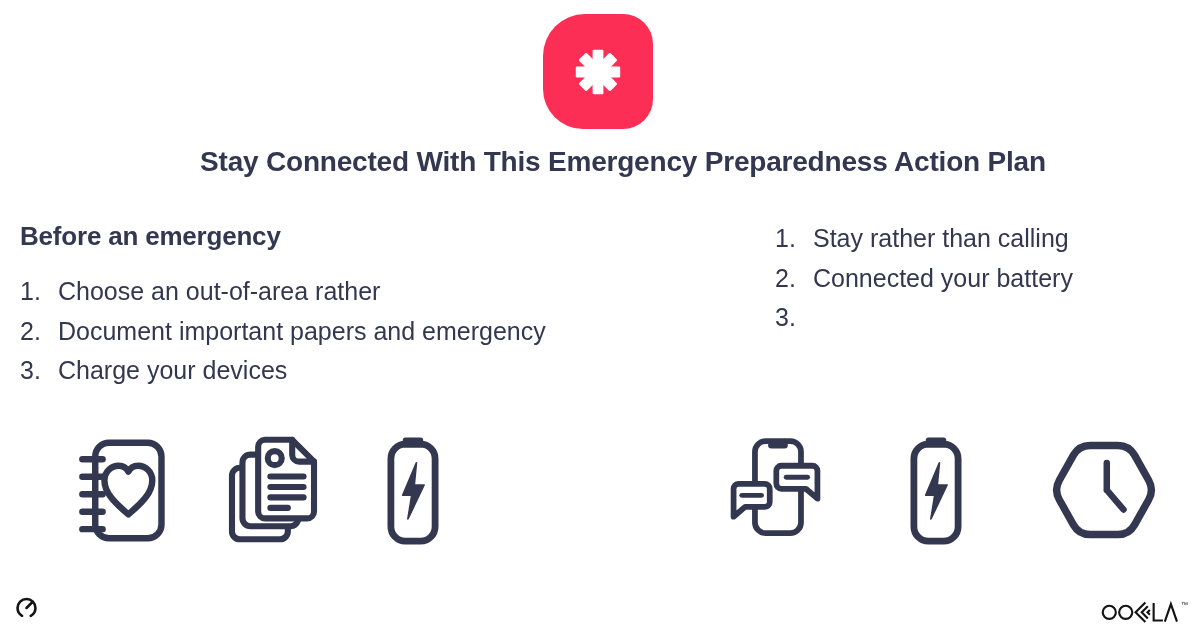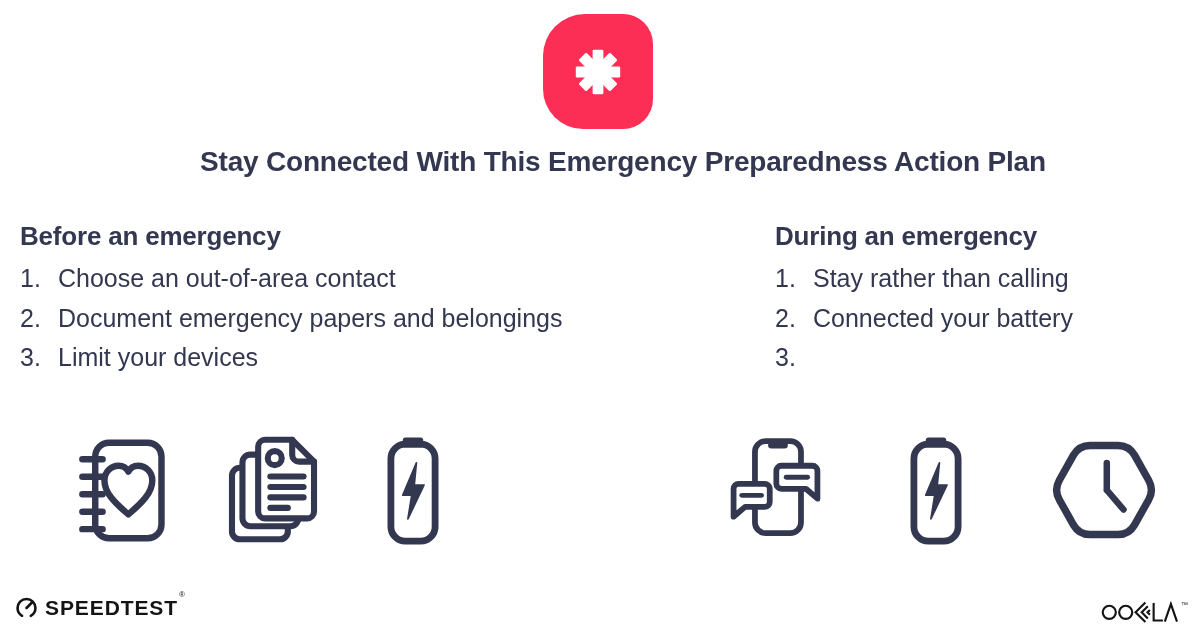--- a/index.html
+++ b/index.html
@@ -35,21 +35,21 @@
     color:var(--navy);
     margin-left:23px;
   }
 
   
   .col{position:absolute;top:219px;}
   .col-left{left:20px;width:700px;}
   .col-right{left:775px;width:420px;}
   .col h2{
     font-size:26px;font-weight:700;line-height:34px;color:var(--navy);
-    margin-bottom:6px;letter-spacing:-0.2px;
+    margin-bottom:19px;letter-spacing:-0.2px;
   }
   .plan-list{list-style:none;}
   .plan-list li{
     display:flex;align-items:baseline;
     font-size:25px;line-height:39.5px;color:var(--navy);
   }
   .plan-list .num{flex:0 0 38px;}
 
   
   .icon-row{
@@ -98,35 +98,34 @@
     </svg>
   </div>
 
   <h1 class="title">Stay Connected With This Emergency Preparedness Action Plan</h1>
 
   <section class="col col-left">
     <h2>Before an emergency</h2>
     <ol class="plan-list">
       <li>
         <span class="num">1.</span>
-        <span>Choose an out-of-area contact</span>
+        <span>Choose an out-of-area rather</span>
       </li>
       <li>
         <span class="num">2.</span>
-        <span>Document emergency papers and belongings</span>
+        <span>Document important papers and emergency</span>
       </li>
       <li>
         <span class="num">3.</span>
-        <span>Limit your devices</span>
+        <span>Charge your devices</span>
       </li>
     </ol>
   </section>
 
   <section class="col col-right">
-    <h2>During an emergency</h2>
     <ol class="plan-list">
       <li>
         <span class="num">1.</span>
         <span>Stay rather than calling</span>
       </li>
       <li>
         <span class="num">2.</span>
         <span>Connected your battery</span>
       </li>
       <li>
@@ -187,21 +186,20 @@
       <path d="M45 8 H75 Q87 8 92.9 18.5 L108.1 45.5 Q114 56 108.1 66.5 L92.9 93.5 Q87 104 75 104 H45 Q33 104 27.1 93.5 L11.9 66.5 Q6 56 11.9 45.5 L27.1 18.5 Q33 8 45 8 Z" fill="none" stroke="currentColor" stroke-width="8"></path>
       <path d="M63 56 V27 M63 56 L81 77" fill="none" stroke="currentColor" stroke-width="7" stroke-linecap="round"></path>
     </svg>
   </div>
 
   <div class="speedtest-logo">
     <svg viewBox="0 0 26 26" width="25" height="25" aria-hidden="true">
       <circle cx="13" cy="13.5" r="9.3" fill="none" stroke="currentColor" stroke-width="2.7" stroke-dasharray="49 9.4" stroke-dashoffset="-19.3" stroke-linecap="round"></circle>
       <line x1="13" y1="13.5" x2="19.2" y2="7.3" stroke="currentColor" stroke-width="2.7" stroke-linecap="round"></line>
     </svg>
-    <span class="wordmark"><span>SPEEDTEST</span><sup class="tm">®</sup></span>
   </div>
 
   <div class="ookla-logo">
     <svg viewBox="0 0 96 28" width="79" height="23" aria-hidden="true">
       <g fill="none" stroke="currentColor" stroke-width="2.6" stroke-linecap="square">
         <circle cx="10" cy="15" r="8"></circle>
         <circle cx="30" cy="15" r="8"></circle>
         <path d="M53 4 L42 15 L53 26"></path>
         <path d="M56 8.5 L49.5 15 L56 21.5"></path>
         <path d="M58.5 13 L56.5 15 L58.5 17"></path>

